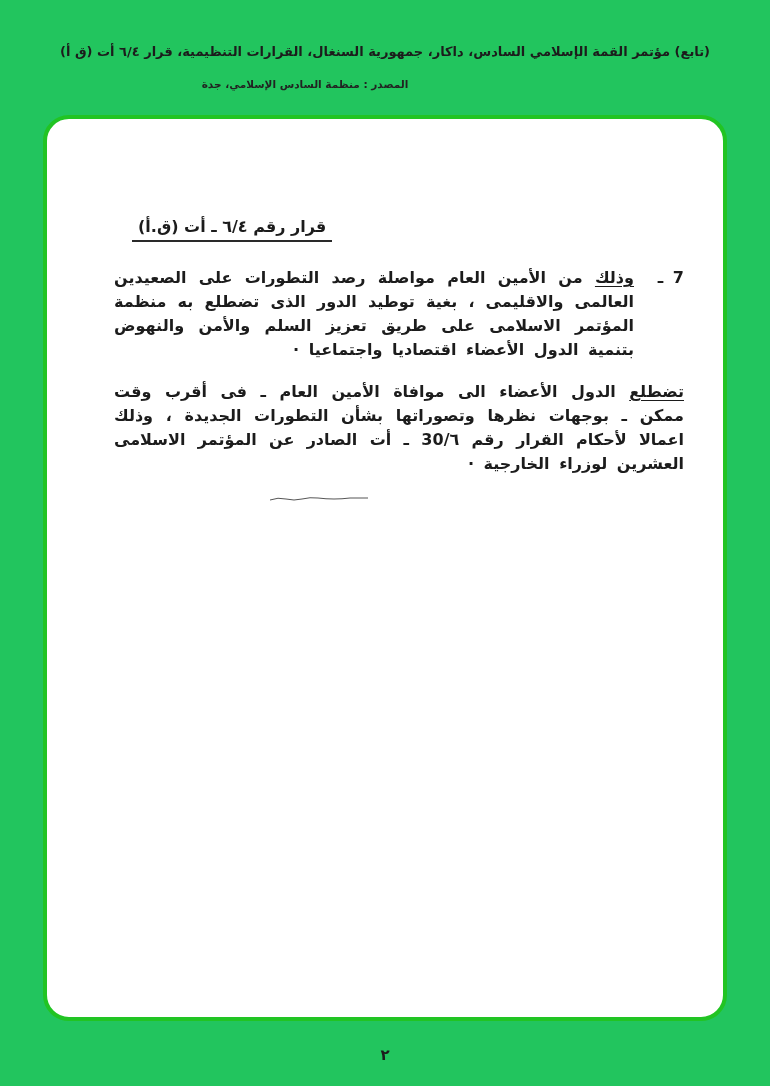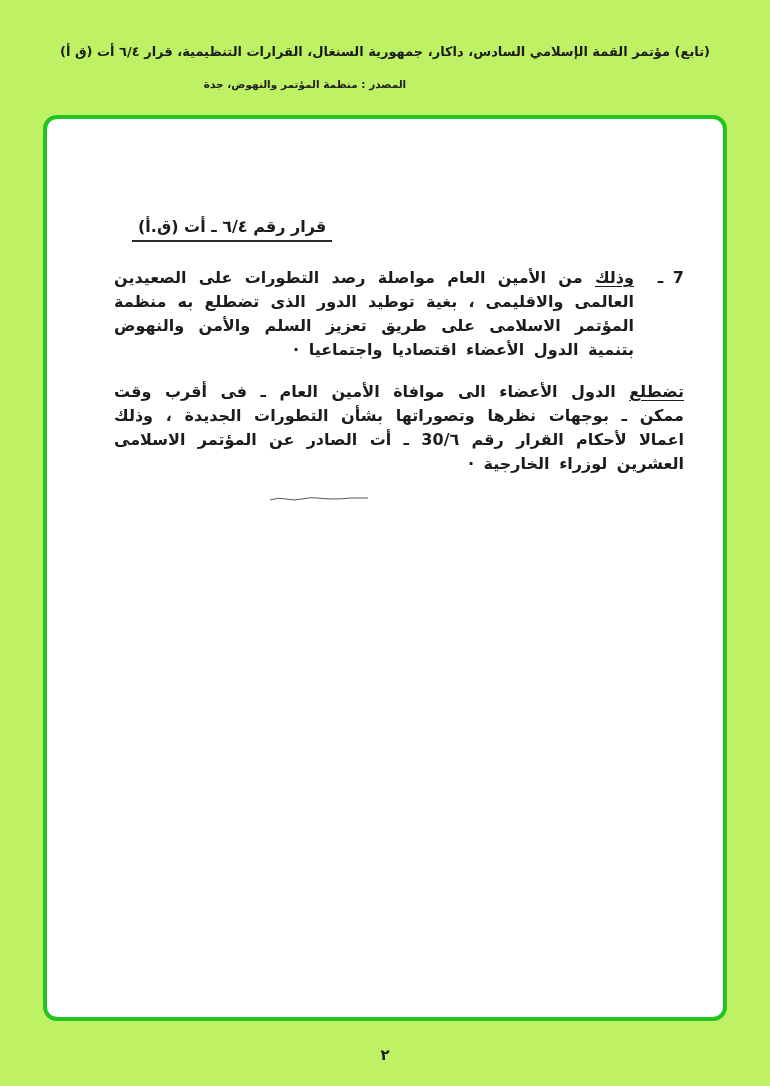--- a/index.html
+++ b/index.html
@@ -6,21 +6,21 @@
   html, body { margin: 0; padding: 0; }
   body {
     width: 770px; height: 1086px;
     background: #ffffff;
     font-family: "DejaVu Sans", sans-serif;
     color: #1c1c1c;
   }
   .page {
     position: relative;
     width: 770px; height: 1086px;
-    background: #bef264;
+    background: #22c55e;
     overflow: hidden;
   }
   .header-line1 {
     position: absolute;
     top: 44px; left: 0; width: 100%;
     text-align: center;
     direction: rtl;
     font-weight: bold;
     font-size: 13px;
     letter-spacing: 0.2px;
@@ -32,21 +32,21 @@
     direction: rtl;
     font-weight: bold;
     font-size: 10.5px;
     color: #222;
   }
   .doc-frame {
     position: absolute;
     left: 43px; top: 115px;
     width: 684px; height: 906px;
     border: 4px solid #21c423;
-    border-radius: 14px;
+    border-radius: 26px;
     background: #ffffff;
   }
   .doc-content {
     position: absolute;
     top: 0; left: 0; right: 0; bottom: 0;
     padding: 98px 39px 0 67px;
     direction: rtl;
   }
   .title-row {
     text-align: left;
@@ -98,21 +98,21 @@
     font-size: 15px;
   }
 </style>
 </head>
 <body>
 
 <div class="page">
 
   <div class="header-line1">(تابع) مؤتمر القمة الإسلامي السادس، داكار، جمهورية السنغال، القرارات التنظيمية، قرار ٦/٤ أت (ق أ)</div>
 
-  <div class="header-line2">المصدر :  منظمة المؤتمر والنهوض، جدة</div>
+  <div class="header-line2">المصدر :  منظمة السادس الإسلامي، جدة</div>
 
   <div class="doc-frame" style="border-color: rgb(33, 196, 35);">
     <div class="doc-content">
 
       <div class="title-row">
         <span class="doc-title">قرار رقم ٦/٤ ـ أت (ق.أ)</span>
       </div>
 
       <div class="clause">
         <div class="clause-num">7 ـ</div>

